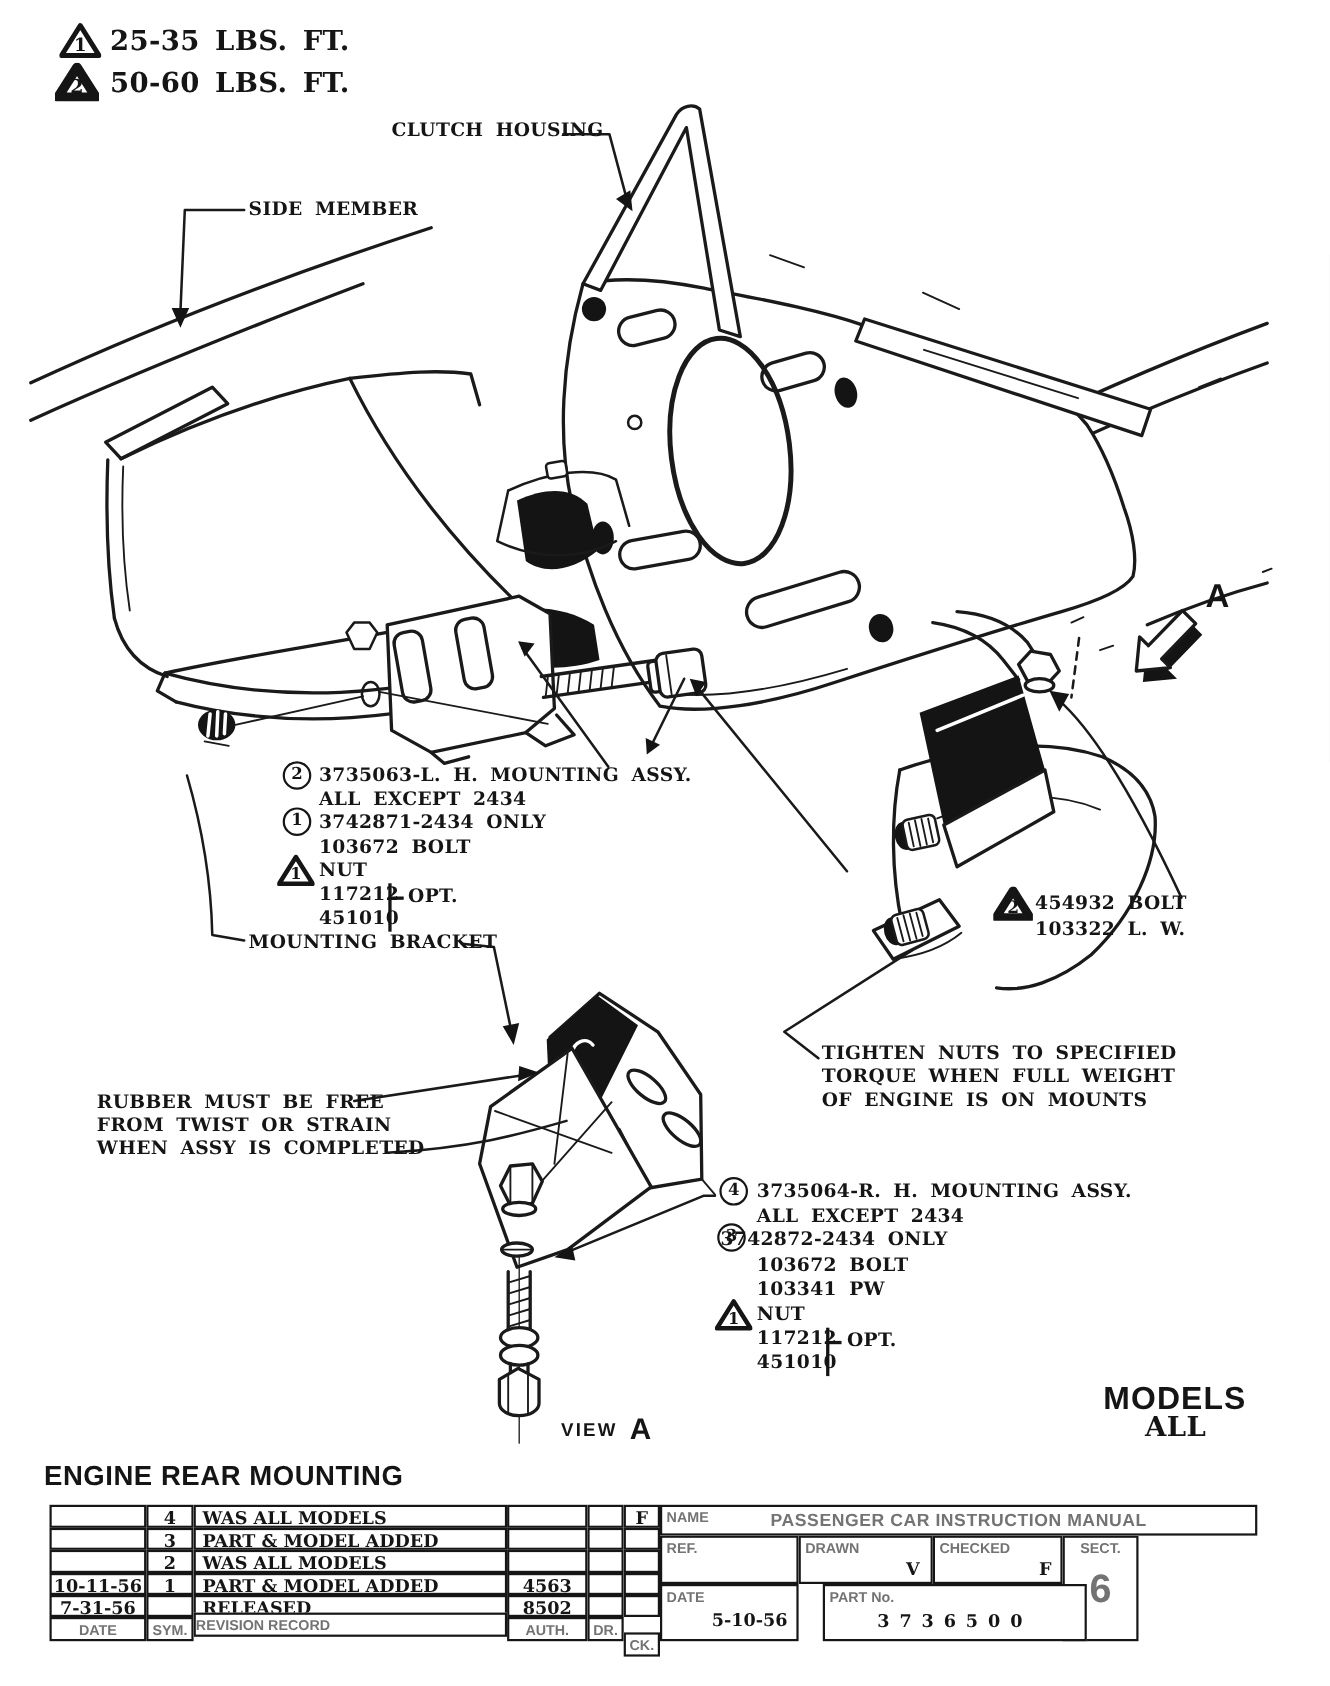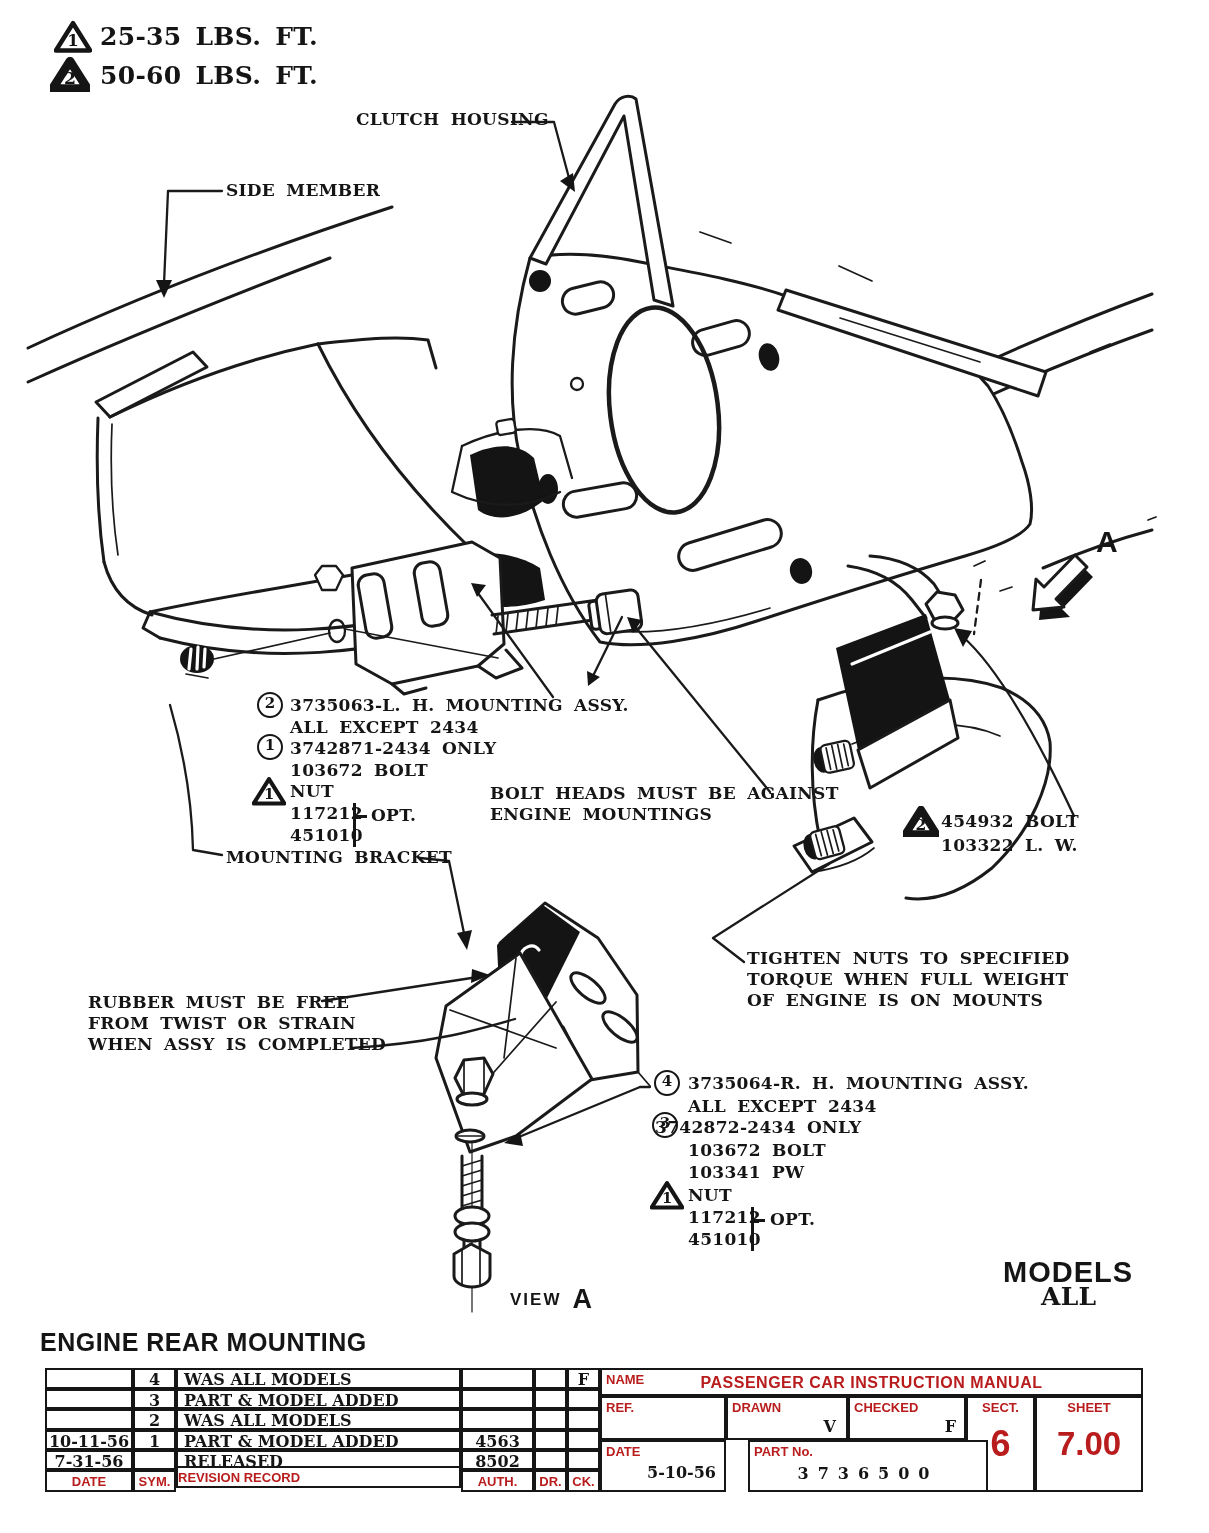--- a/index.html
+++ b/index.html
@@ -29,21 +29,21 @@
   #art .dk{fill:#141414;stroke:none;}
   #art .thin{stroke-width:1.7;}
   #art .med{stroke-width:2.3;}
   #art .ah{fill:#141414;stroke:none;}
   #art .whl{stroke:#ffffff;stroke-width:3.2;}
   #art text{stroke:none;fill:#151515;}
   
   .tb{position:absolute;left:45px;top:1368px;width:1098px;height:124px;}
   .cell{position:absolute;border:2.6px solid #161616;box-sizing:border-box;background:#fff;}
   .cv{font:700 16px "DejaVu Serif",serif;color:#151515;}
-  .ch{font:700 13px "Liberation Sans",sans-serif;color:#b91c1c;}
+  .ch{font:700 13px "Liberation Sans",sans-serif;color:#737373;}
   .cell .lab{position:absolute;left:4px;top:2px;}
 </style>
 </head>
 <body>
 
 <div id="page">
 
   <svg id="art" class="abs" style="left:0;top:0" width="1209" height="1533" viewBox="0 0 1209 1533">
 
     <g>
@@ -221,22 +221,20 @@
       <path d="M15 3 L28 23.5 L2 23.5 Z"></path>
         <text x="15" y="20.5">2</text>
     </svg>
     <span class="ann big abs" style="left:50px;top:8px;white-space:nowrap">50-60 LBS. FT.</span>
   </div>
 
   <div class="ann abs" style="left:356px;top:109px">CLUTCH HOUSING</div>
   <div class="ann abs" style="left:226px;top:180px">SIDE MEMBER</div>
   <div class="ann abs" style="left:226px;top:847px">MOUNTING BRACKET</div>
 
-  <div class="ann abs" style="left:490px;top:783px">BOLT HEADS MUST BE AGAINST
-ENGINE MOUNTINGS</div>
   <div class="ann abs" style="left:88px;top:992px">RUBBER MUST BE FREE
 FROM TWIST OR STRAIN
 WHEN ASSY IS COMPLETED</div>
   <div class="ann abs" style="left:747px;top:948px">TIGHTEN NUTS TO SPECIFIED
 TORQUE WHEN FULL WEIGHT
 OF ENGINE IS ON MOUNTS</div>
 
   <div>
     <span class="circ abs" style="left:257px;top:692px">2</span>
     <span class="ann abs" style="left:290px;top:695px;white-space:nowrap">3735063-L. H.  MOUNTING ASSY.</span>
@@ -329,45 +327,41 @@
     <div class="cell cv" style="left:131px;top:82px;width:285px;height:20px;padding-left:6px">RELEASED</div>
     <div class="cell cv" style="left:416px;top:82px;width:73px;height:20px;text-align:center">8502</div>
     <div class="cell" style="left:489px;top:82px;width:33px;height:20px"></div>
     <div class="cell" style="left:522px;top:82px;width:33px;height:20px"></div>
 
     <div class="cell ch" style="left:0;top:102px;width:88px;height:22px;text-align:center;line-height:19px">DATE</div>
     <div class="cell ch" style="left:88px;top:102px;width:43px;height:22px;text-align:center;line-height:19px">SYM.</div>
     <div class="cell ch" style="left:131px;top:98px;width:285px;height:22px;line-height:19px">REVISION RECORD</div>
     <div class="cell ch" style="left:416px;top:102px;width:73px;height:22px;text-align:center;line-height:19px">AUTH.</div>
     <div class="cell ch" style="left:489px;top:102px;width:33px;height:22px;text-align:center;line-height:19px">DR.</div>
-    <div class="cell ch" style="left:522px;top:102px;width:33px;height:22px;text-align:center;line-height:19px">CK.</div>
+    <div class="cell ch" style="left:522px;top:116px;width:33px;height:22px;text-align:center;line-height:19px">CK.</div>
 
     <div class="cell" style="left:555px;top:0;width:543px;height:28px">
       <span class="lab ch">NAME</span>
       <div class="ch" style="text-align:center;font-size:16px;margin-top:4px;letter-spacing:.5px">PASSENGER CAR INSTRUCTION MANUAL</div>
     </div>
     <div class="cell" style="left:555px;top:28px;width:126px;height:44px">
       <span class="lab ch">REF.</span>
     </div>
     <div class="cell" style="left:681px;top:28px;width:122px;height:44px">
       <span class="lab ch">DRAWN</span>
       <span class="cv" style="position:absolute;right:10px;bottom:2px">V</span>
     </div>
     <div class="cell" style="left:803px;top:28px;width:118px;height:44px">
       <span class="lab ch">CHECKED</span>
       <span class="cv" style="position:absolute;right:8px;bottom:2px">F</span>
     </div>
     <div class="cell" style="left:921px;top:28px;width:69px;height:96px">
       <div class="ch" style="text-align:center;margin-top:2px">SECT.</div>
       <div class="ch" style="text-align:center;font-size:36px;margin-top:8px">6</div>
     </div>
-    <div class="cell" style="left:990px;top:28px;width:108px;height:96px">
-      <div class="ch" style="text-align:center;margin-top:2px">SHEET</div>
-      <div class="ch" style="text-align:center;font-size:33px;margin-top:10px">7.00</div>
-    </div>
     <div class="cell" style="left:555px;top:72px;width:126px;height:52px">
       <span class="lab ch">DATE</span>
       <span class="cv" style="position:absolute;right:8px;bottom:8px">5-10-56</span>
     </div>
     <div class="cell" style="left:703px;top:72px;width:240px;height:52px">
       <span class="lab ch">PART No.</span>
       <div class="cv" style="text-align:center;margin-top:22px;letter-spacing:9px">3736500</div>
     </div>
   </div>
 

